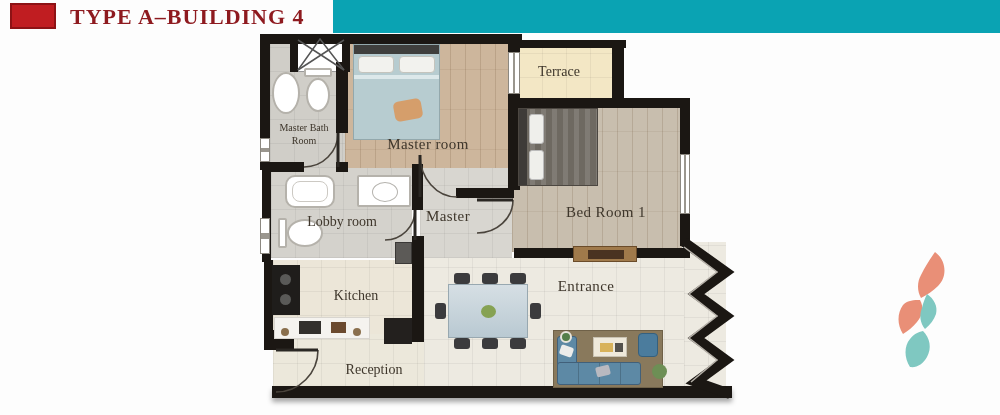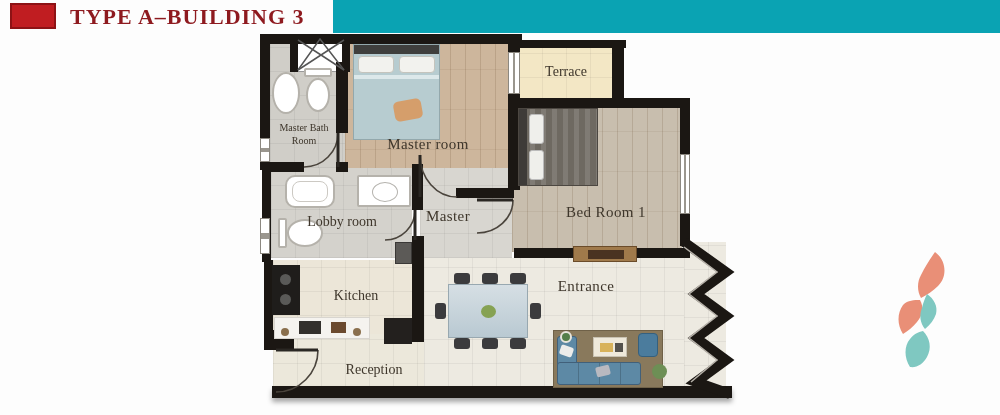--- a/index.html
+++ b/index.html
@@ -31,21 +31,21 @@
   .fixture{background:#fff;border:2px solid #b5b2ab;border-radius:10px;}
   .oval{border-radius:50%;}
   svg.overlay{position:absolute;left:0;top:0;pointer-events:none;}
   
   #brand-logo{position:absolute;left:892px;top:250px;}
 </style>
 </head>
 <body>
 
 <div class="red-square"></div>
-<div class="page-title">TYPE A–BUILDING 3</div>
+<div class="page-title">TYPE A–BUILDING 4</div>
 <div class="teal-bar"></div>
 
 <div id="plan">
 
   <div class="abs floor-tile" style="left:10px;top:6px;width:78px;height:128px;background-color:#d0cec8;"></div>
   <div class="abs planks" style="left:85px;top:2px;width:165px;height:154px;background-color:#cdb69c;"></div>
   <div class="abs floor-tile" style="left:258px;top:8px;width:96px;height:60px;background-color:#f3e7c5;"></div>
   <div class="abs planks" style="left:252px;top:70px;width:170px;height:148px;background-color:#c8beae;"></div>
   <div class="abs floor-tile" style="left:11px;top:134px;width:141px;height:90px;background-color:#d4d2cc;"></div>
   <div class="abs floor-tile" style="left:160px;top:134px;width:92px;height:90px;background-color:#d8d6d0;"></div>
@@ -170,21 +170,21 @@
       <line x1="16" y1="316" x2="58" y2="316"></line>
     </g>
     <g stroke="#555" stroke-width="1.5" fill="none">
       <path d="M38,36 L60,5 L84,36"></path>
       <path d="M38,6 L84,36"></path>
       <path d="M84,6 L38,36"></path>
     </g>
   </svg>
 
   <div class="rlabel lg" style="left:168px;top:110px;">Master room</div>
-  <div class="rlabel" style="left:306px;top:38px;">Terrace</div>
+  <div class="rlabel" style="left:299px;top:38px;">Terrace</div>
   <div class="rlabel lg" style="left:346px;top:178px;">Bed Room 1</div>
   <div class="rlabel sm" style="left:44px;top:100px;">Master Bath Room</div>
   <div class="rlabel" style="left:82px;top:188px;">Lobby room</div>
   <div class="rlabel lg" style="left:188px;top:182px;">Master</div>
   <div class="rlabel" style="left:96px;top:262px;">Kitchen</div>
   <div class="rlabel" style="left:114px;top:336px;">Reception</div>
   <div class="rlabel lg" style="left:326px;top:252px;">Entrance</div>
 </div>
 
 <svg id="brand-logo" width="60" height="120" viewBox="0 0 60 120">

